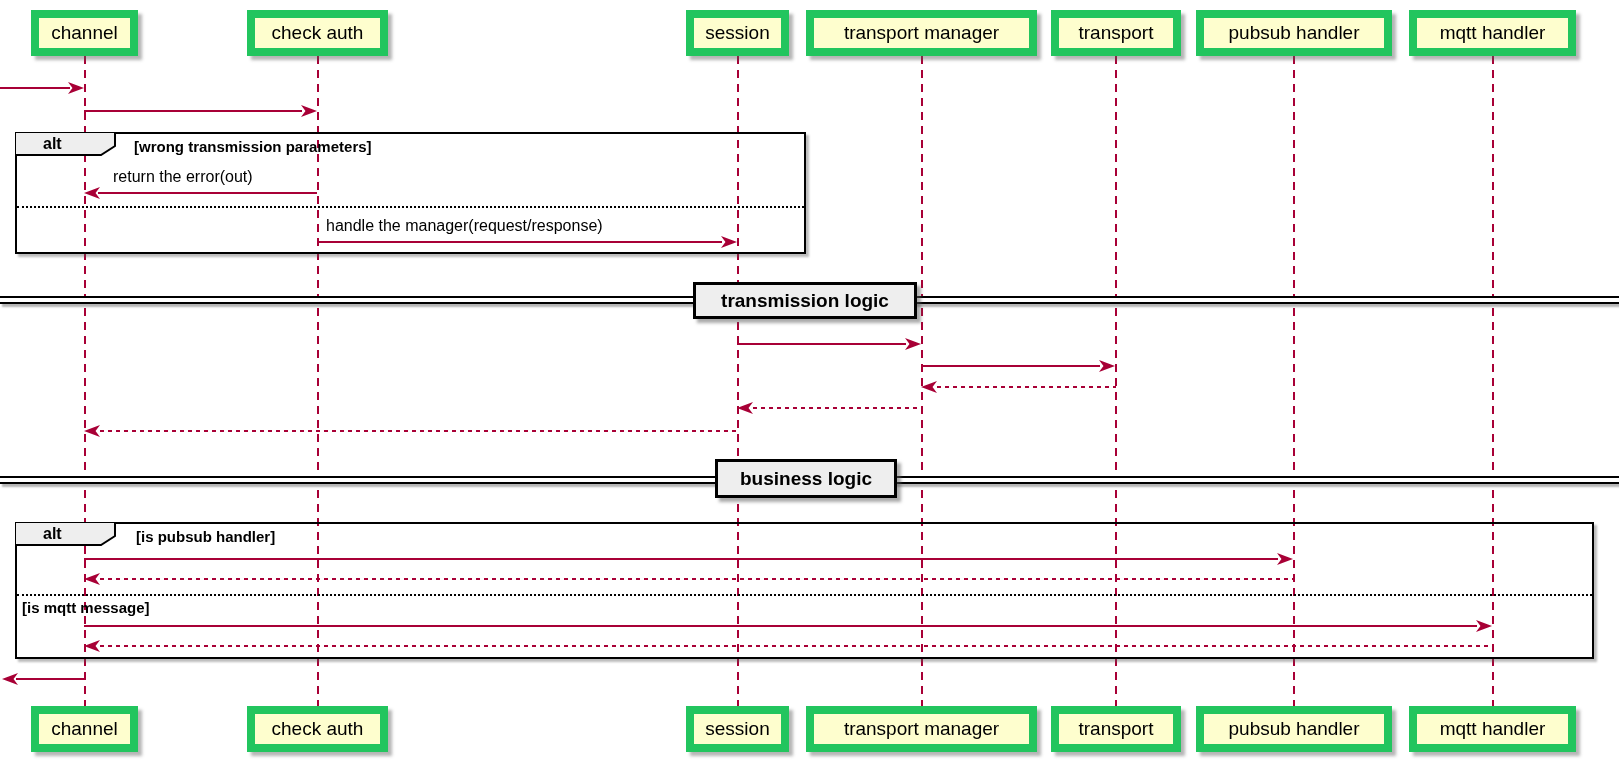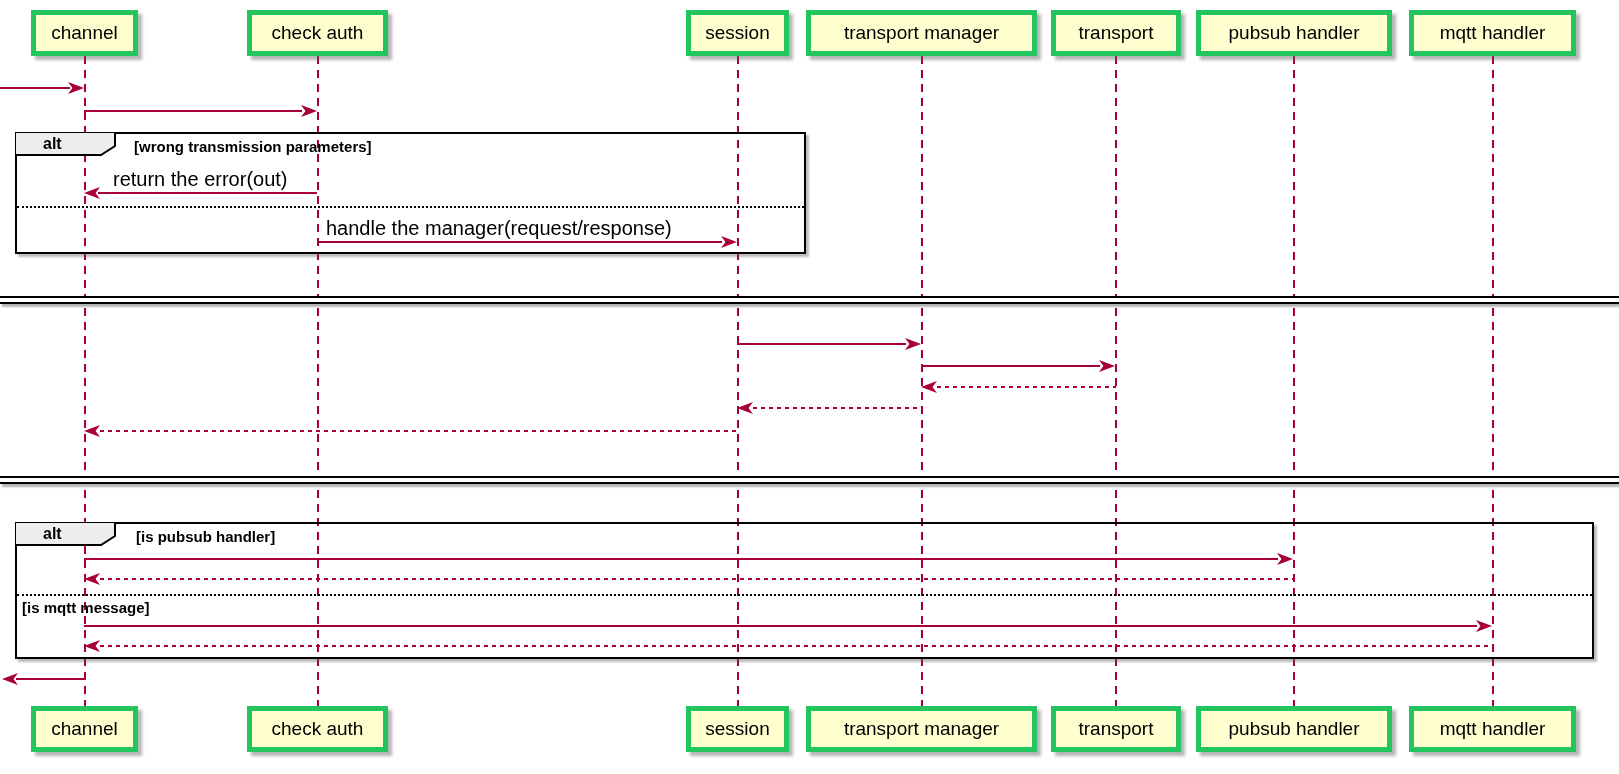--- a/index.html
+++ b/index.html
@@ -8,34 +8,34 @@
     font-family:"Liberation Sans","DejaVu Sans",sans-serif;color:#000;
   }
   
   .lifeline{
     position:absolute;top:56px;height:650px;width:2px;
     background:repeating-linear-gradient(to bottom,#A80036 0 8px,transparent 8px 14px);
   }
   
   .pbox{
     position:absolute;height:46px;box-sizing:border-box;
-    background:#FEFECE;border:5px solid #22c55e;
+    background:#FEFECE;border:8px solid #22c55e;
     box-shadow:4px 4px 3px rgba(90,90,90,.45);
     display:flex;align-items:center;justify-content:center;
     font-size:19px;white-space:nowrap;
   }
   
   .msg-line{position:absolute;height:2px;background:#A80036;}
   .msg-line.dotted{
     background:repeating-linear-gradient(to right,#A80036 0 4px,transparent 4px 8px);
   }
   .head{position:absolute;width:16px;height:12px;background:#A80036;}
   .head.r{clip-path:polygon(100% 50%,0 0,28% 50%,0 100%);}
   .head.l{clip-path:polygon(0 50%,100% 0,72% 50%,100% 100%);}
-  .msg-label{position:absolute;font-size:20px;white-space:nowrap;}
+  .msg-label{position:absolute;font-size:16px;white-space:nowrap;}
   
   .frame{
     position:absolute;box-sizing:border-box;border:2.5px solid #000;background:transparent;
     box-shadow:3px 3px 2px rgba(90,90,90,.4);
   }
   .frame .pentagon{position:absolute;left:-2.5px;top:-2.5px;}
   .frame .operator{
     position:absolute;left:26px;top:1px;font-weight:bold;font-size:16px;
   }
   .frame .condition{
@@ -65,22 +65,28 @@
 
   <div class="lifeline" style="left:84px"></div>
   <div class="lifeline" style="left:317px"></div>
   <div class="lifeline" style="left:737px"></div>
   <div class="lifeline" style="left:921px"></div>
   <div class="lifeline" style="left:1115px"></div>
   <div class="lifeline" style="left:1293px"></div>
   <div class="lifeline" style="left:1492px"></div>
 
   <div class="divider-line" style="top:296px"></div>
+  <div class="divider-box" style="left:693px;top:282px;width:224px;height:37px">
+    <span>transmission logic</span>
+  </div>
 
   <div class="divider-line" style="top:476px"></div>
+  <div class="divider-box" style="left:715px;top:459px;width:182px;height:39px">
+    <span>business logic</span>
+  </div>
 
   <div class="frame" style="left:15px;top:132px;width:791px;height:122px">
     <svg class="pentagon" width="101" height="24">
       <polygon points="0,0 100,0 100,14 86,23 0,23" fill="#EEEEEE" stroke="#000000" stroke-width="2"></polygon>
     </svg>
     <div class="operator">alt</div>
     <div class="condition" style="left:117px;top:4px">[wrong transmission parameters]</div>
     <div class="else-sep" style="top:72px"></div>
   </div>
 

